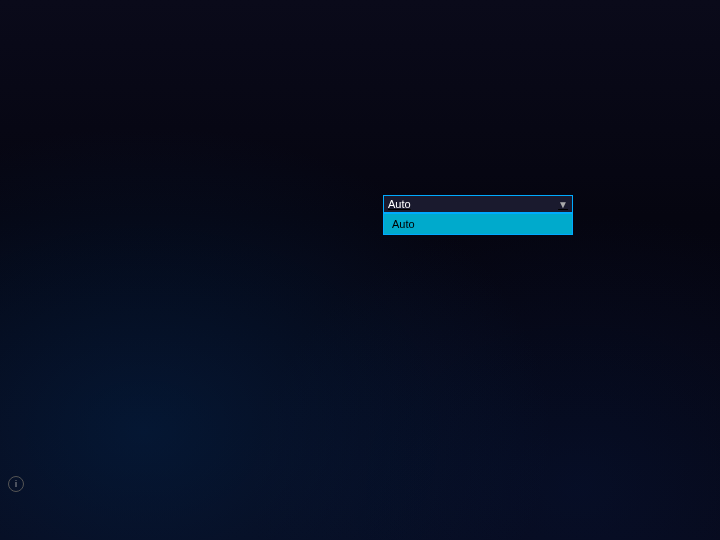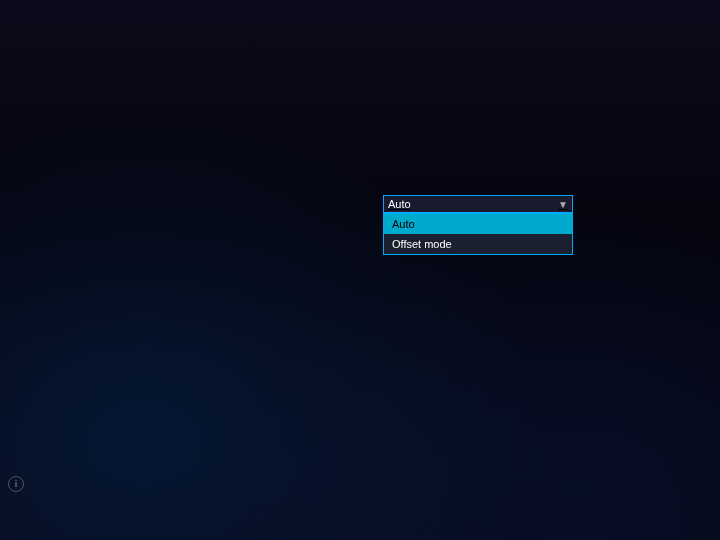--- a/index.html
+++ b/index.html
@@ -449,21 +449,20 @@
           <span class="settings-label">VDDCR CPU Voltage</span>
           <span class="settings-value">1.212V</span>
           <div style="position: relative; width: 190px;">
             <div class="settings-dropdown open-dropdown">
               <span>Auto</span>
               <span class="dropdown-arrow">▼</span>
             </div>
 
             <div class="dropdown-popup" style="position: absolute; top: 100%; left: 0; z-index: 10; width: 190px;">
               <div class="dropdown-option selected">Auto</div>
-              <div class="dropdown-option">Offset mode</div>
             </div>
           </div>
         </div>
 
         <div class="settings-row">
           <span class="settings-label">VDDCR SOC Voltage</span>
           <span class="settings-value">0.825V</span>
           <div class="settings-dropdown">
             <span>Auto</span>
             <span class="dropdown-arrow">▼</span>

